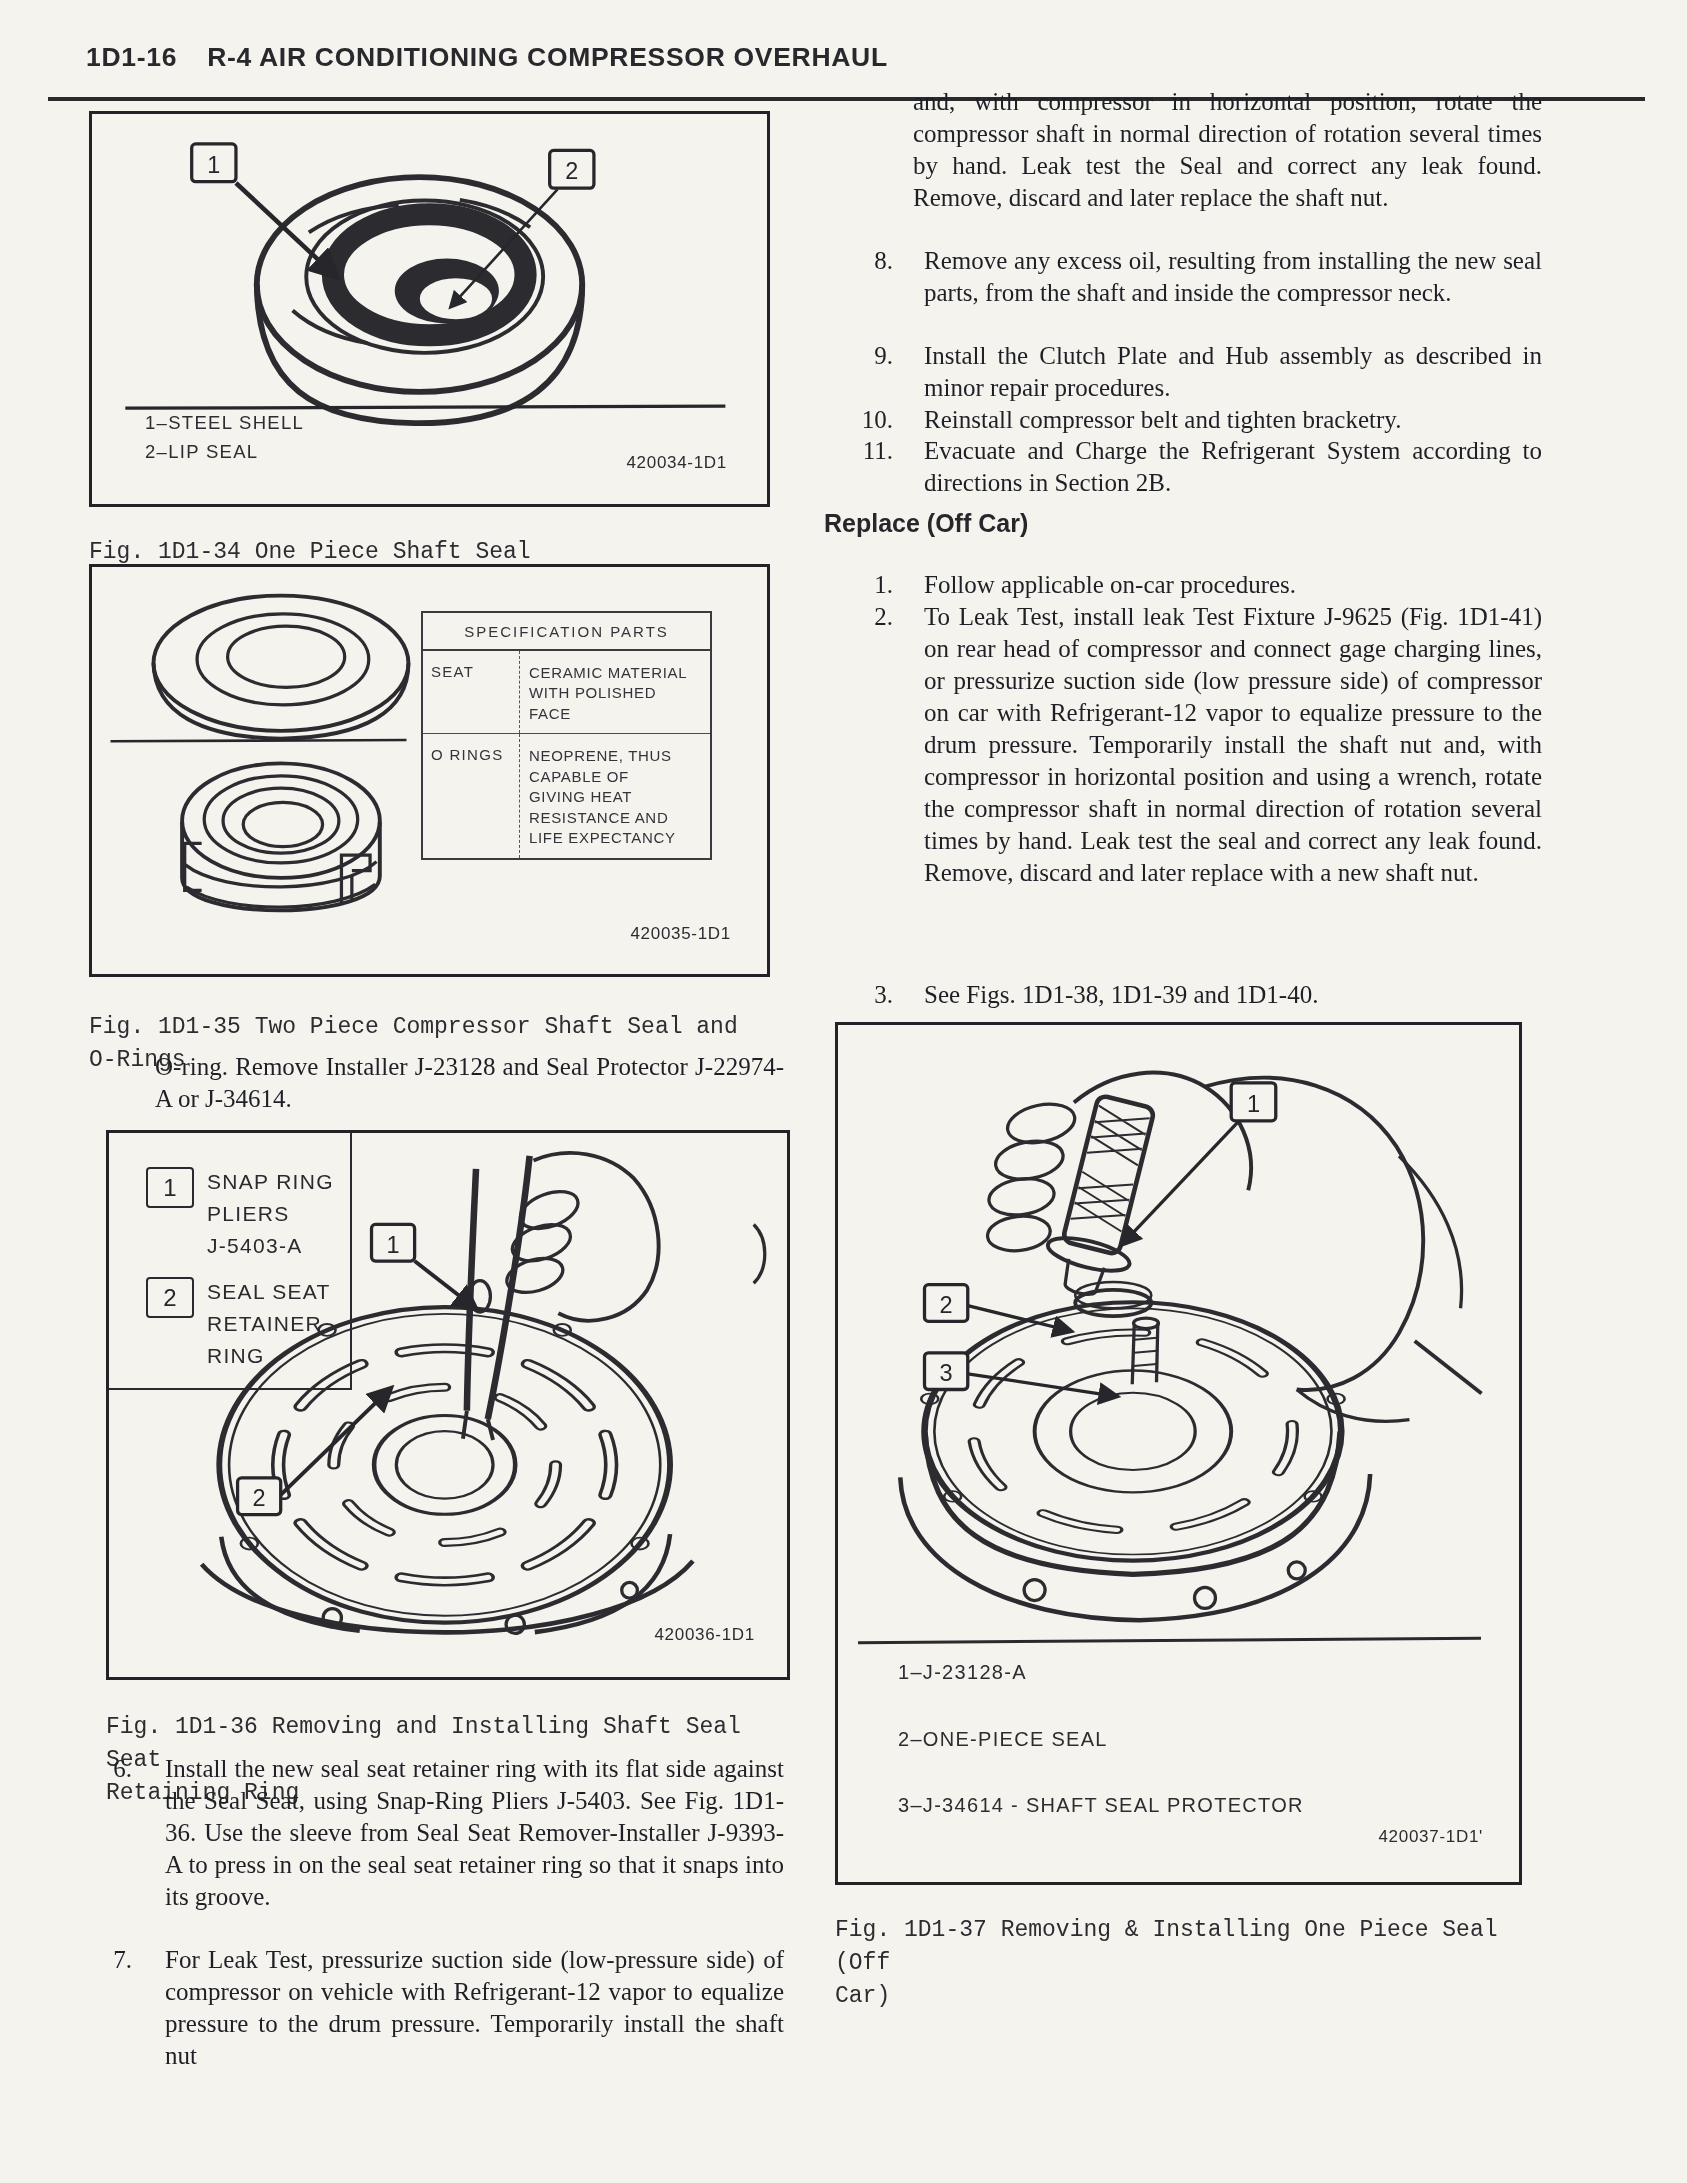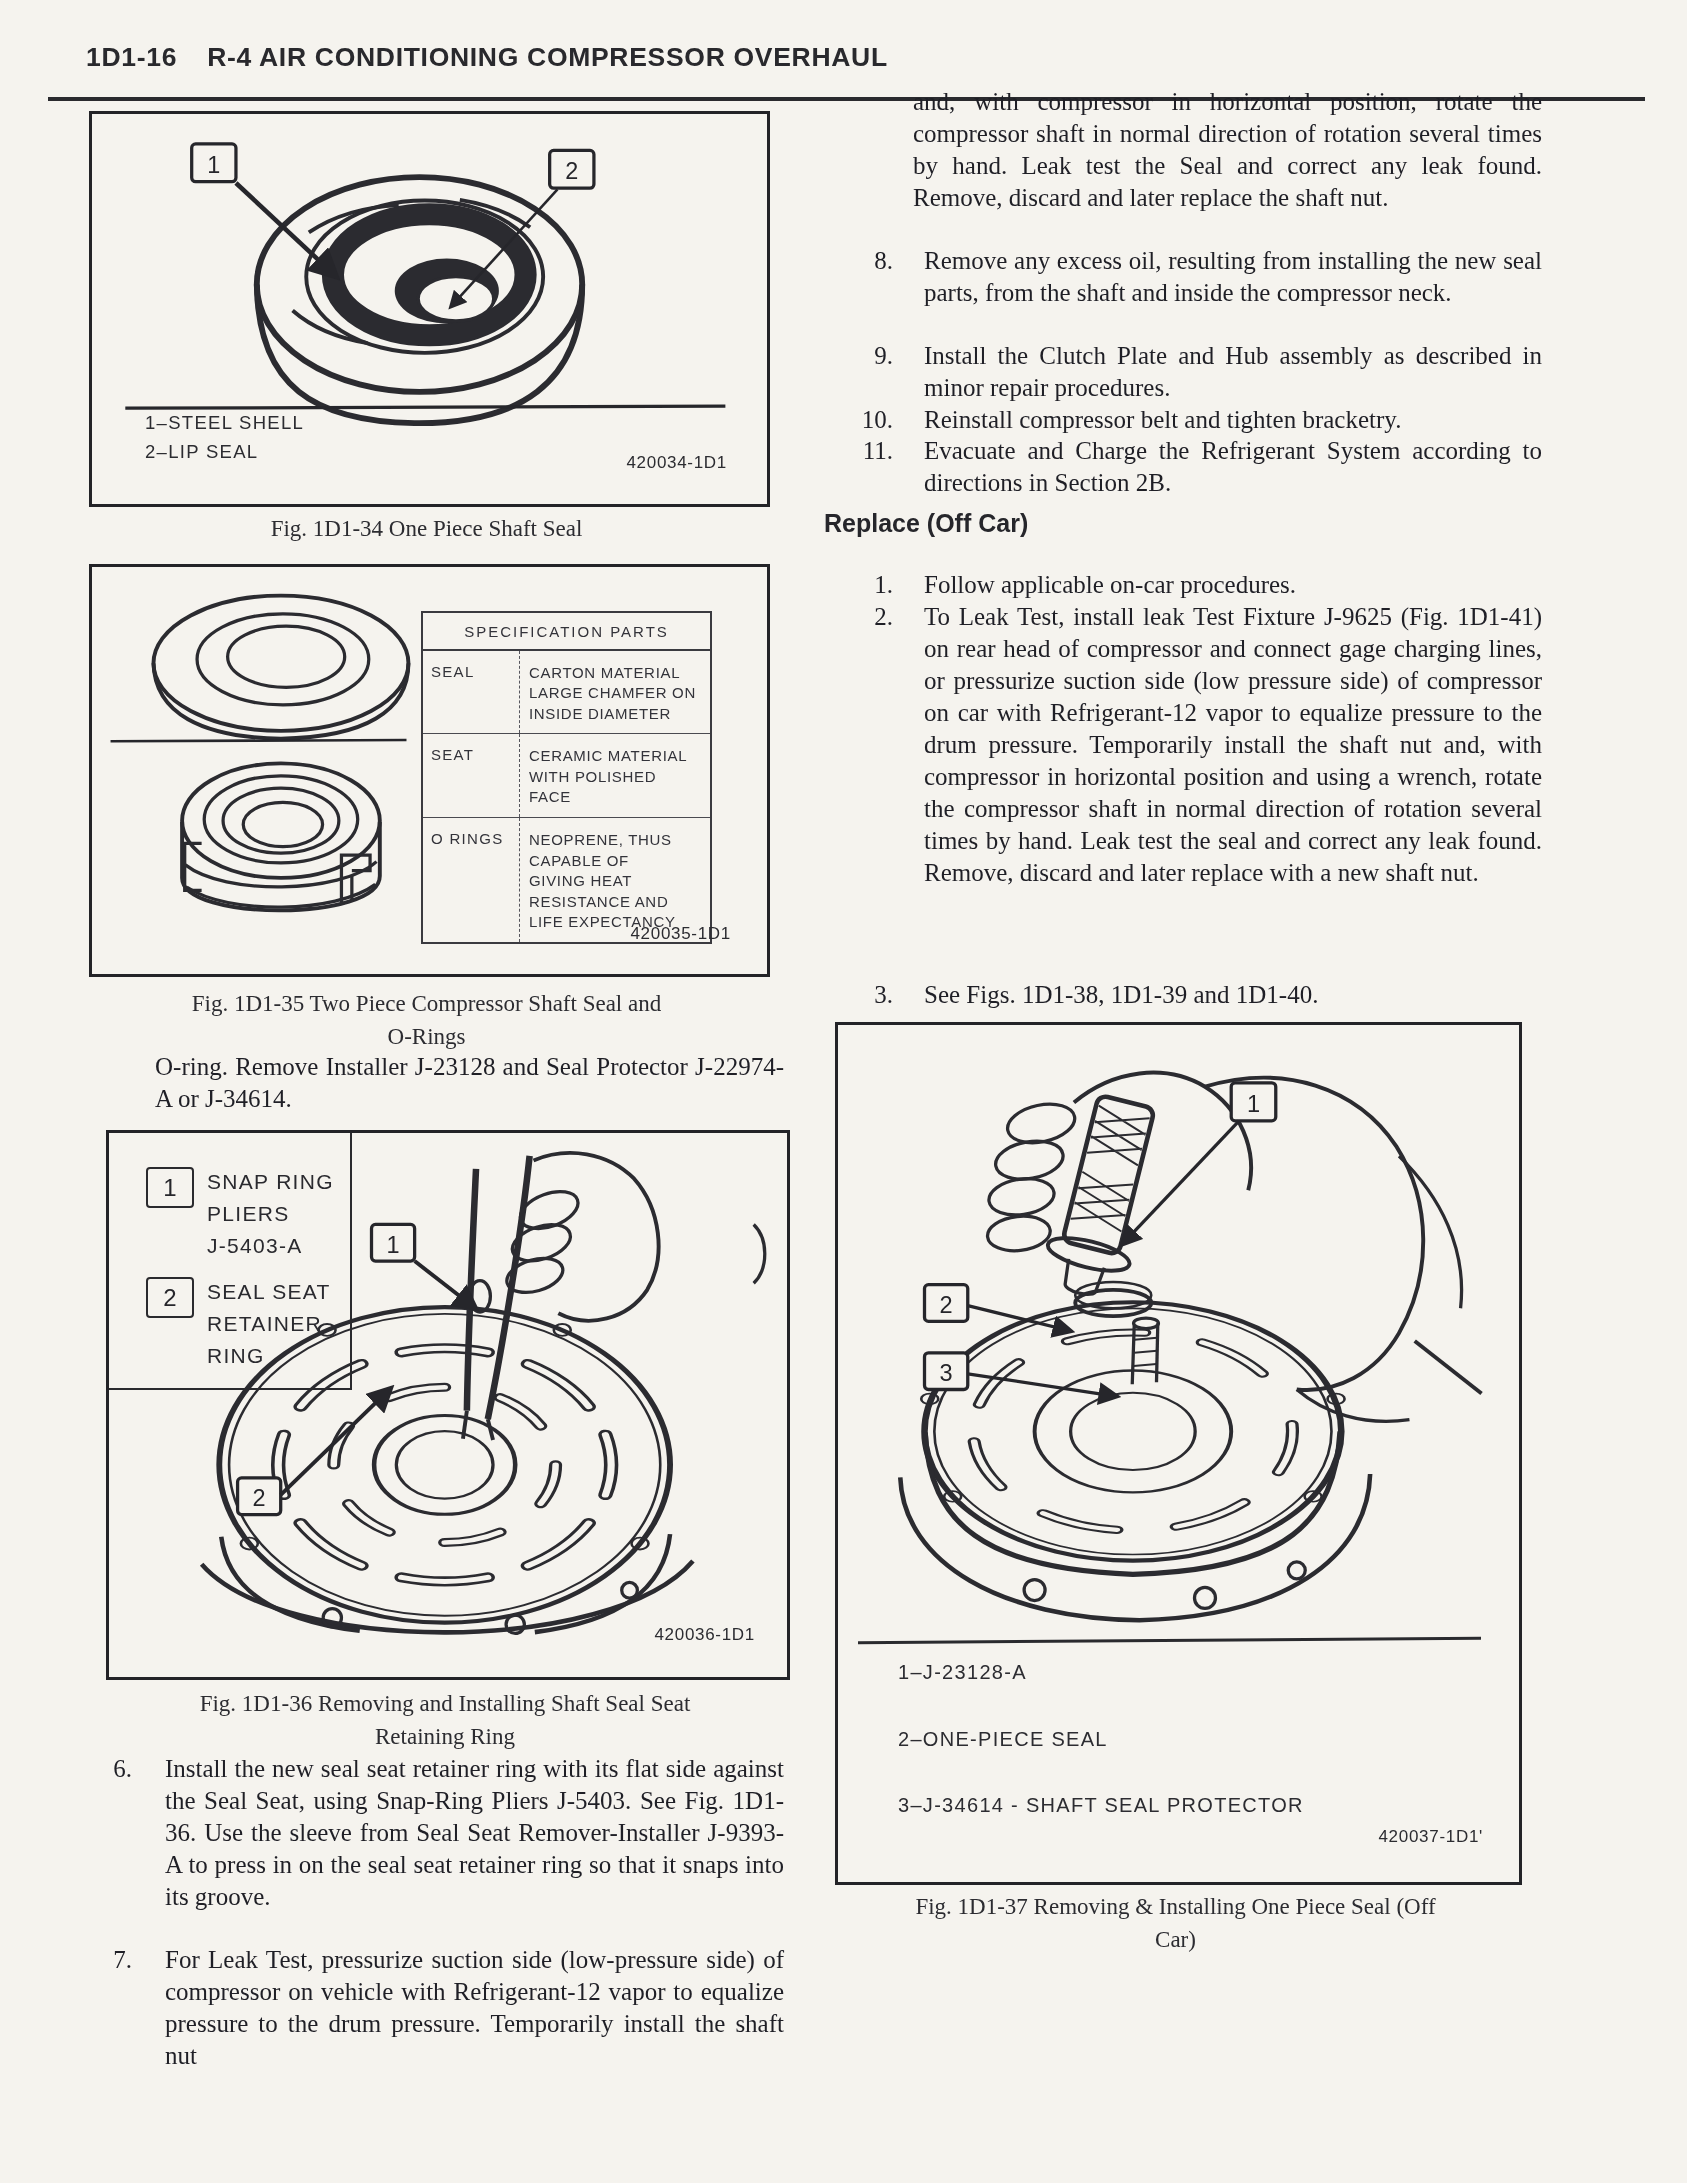--- a/index.html
+++ b/index.html
@@ -23,22 +23,22 @@
   .li.lc{left:86px; width:698px;}
   .li.lc .num{width:46px;}
   .li.lc .txt{margin-left:33px; width:619px;}
   .li.rc{left:824px; width:718px;}
   .li.rc .num{width:69px;}
   .li.rc .txt{margin-left:31px; width:629px;}
   .subhead{position:absolute; left:824px; font-family:"Liberation Sans",sans-serif;
            font-weight:bold; font-size:25px; color:#26262b;}
   
   .figbox{position:absolute; border:3.3px solid #232327; background:var(--paper);}
-  .caption{position:absolute; text-align:center; font-family:Liberation Serif, serif;
-           font-size:23px; line-height:33px; color:#2c2c31; white-space:pre-line;}
+  .caption{position:absolute; text-align:left; font-family:Liberation Mono, monospace;
+           font-size:23px; line-height:33px; color:#2c2c31; white-space:pre-line;margin-top:24px;}
   .figlabel{position:absolute; font-family:"Liberation Sans",sans-serif; font-size:18.5px;
             letter-spacing:1.3px; color:#2c2c31; white-space:pre-line;}
   .figcode{position:absolute; font-family:"Liberation Sans",sans-serif; font-size:17px;
            letter-spacing:0.7px; color:#2c2c31;}
   .numbox{position:absolute; width:44px; height:37px; border:2.6px solid #2a2a2e; border-radius:4px;
           background:var(--paper); display:flex; align-items:center; justify-content:center;
           font-family:"Liberation Sans",sans-serif; font-size:24px; color:#26262b;}
   .legend-item{position:absolute; font-family:"Liberation Sans",sans-serif; font-size:21px;
                line-height:32px; letter-spacing:1.3px; color:#2a2a2f; white-space:pre-line;}
   .legend-panel{position:absolute; left:0; top:0; width:241px; height:255px;
@@ -119,26 +119,20 @@
         <path d="M135,392 L135,478 C135,545 439,545 439,475 L439,392" stroke-width="6"></path>
         <path d="M140,458 C200,505 378,503 434,453" stroke-width="5"></path>
         <path d="M142,492 C205,535 372,533 432,488" stroke-width="5"></path>
         <path d="M165,425 h-26 v72 h26" stroke-width="5"></path>
         <path d="M380,515 v-72 h44 v24 h-28 M396,515 v-40" stroke-width="5"></path>
       </g>
     </svg>
     <div class="spec">
       <div class="h">SPECIFICATION PARTS</div>
       <div class="row">
-        <div class="part">SEAL</div>
-        <div class="val">CARTON MATERIAL
-LARGE CHAMFER ON
-INSIDE DIAMETER</div>
-      </div>
-      <div class="row">
         <div class="part">SEAT</div>
         <div class="val">CERAMIC MATERIAL
 WITH POLISHED
 FACE</div>
       </div>
       <div class="row">
         <div class="part">O RINGS</div>
         <div class="val">NEOPRENE, THUS
 CAPABLE OF
 GIVING HEAT

